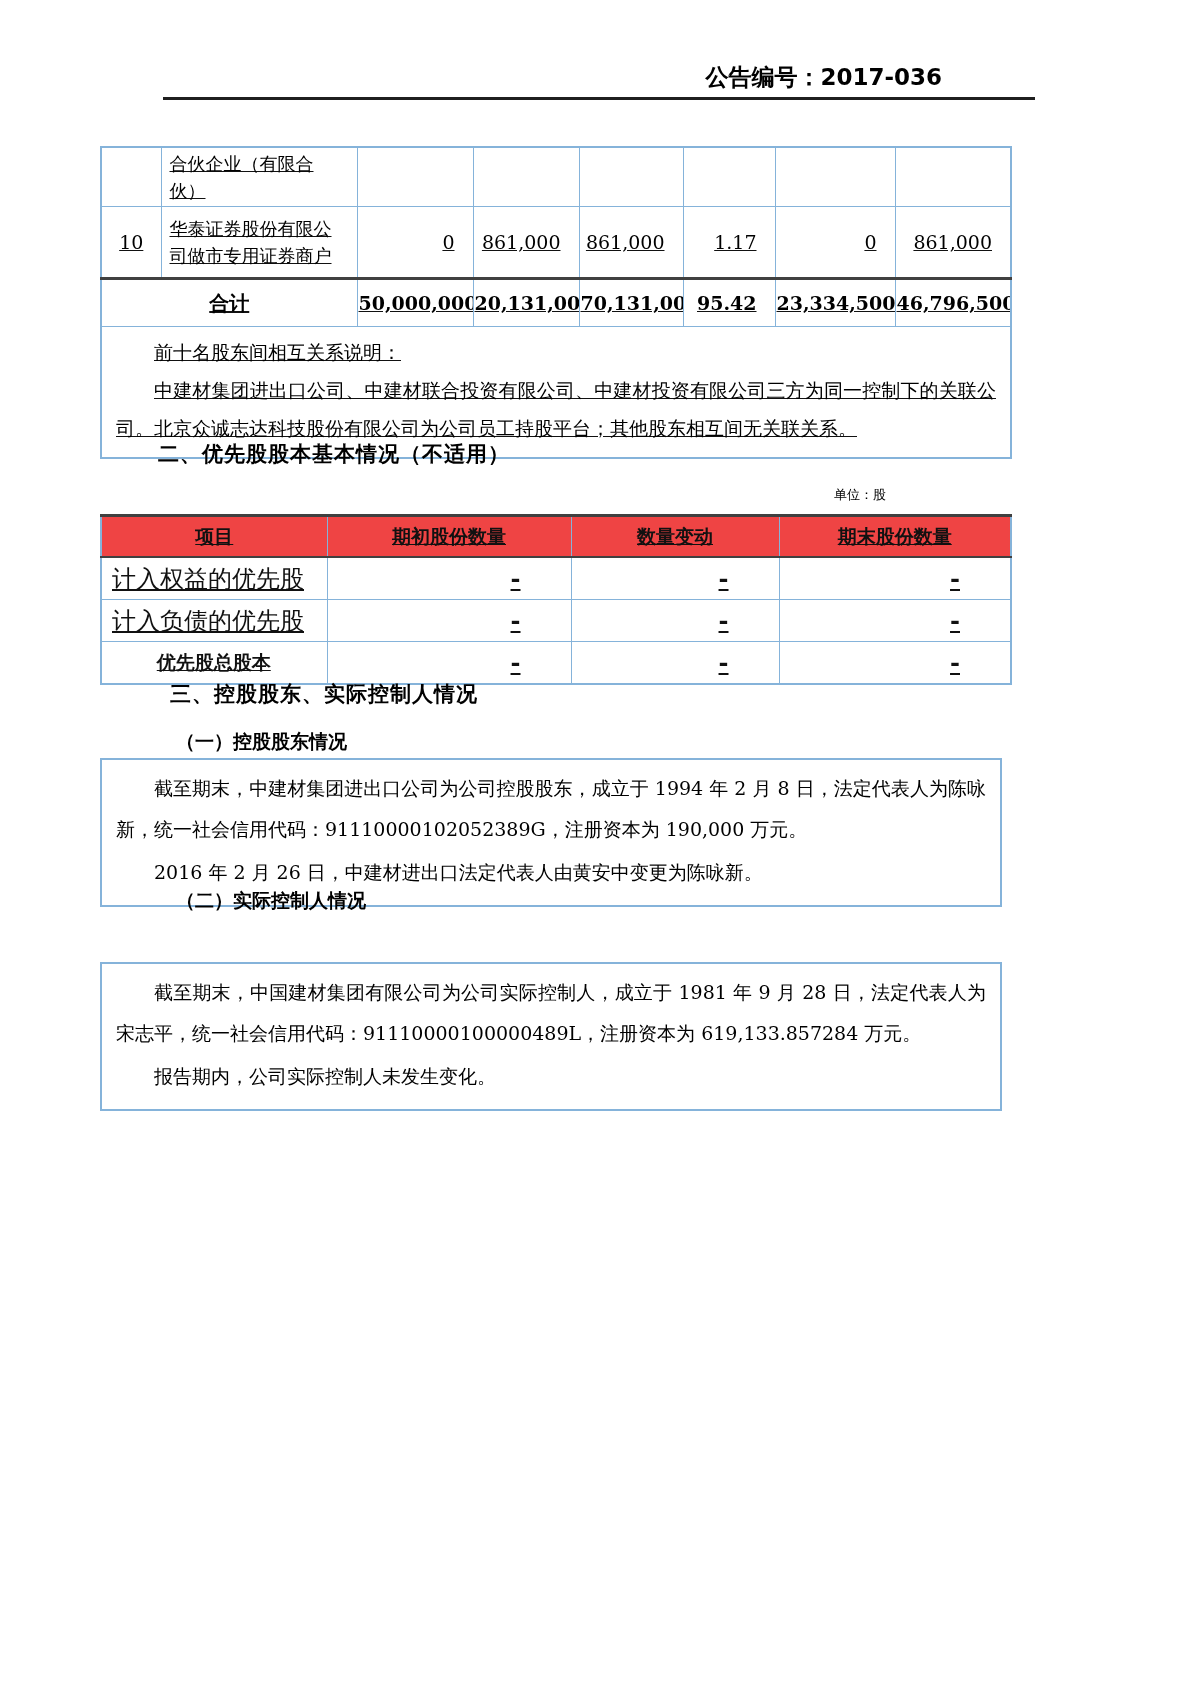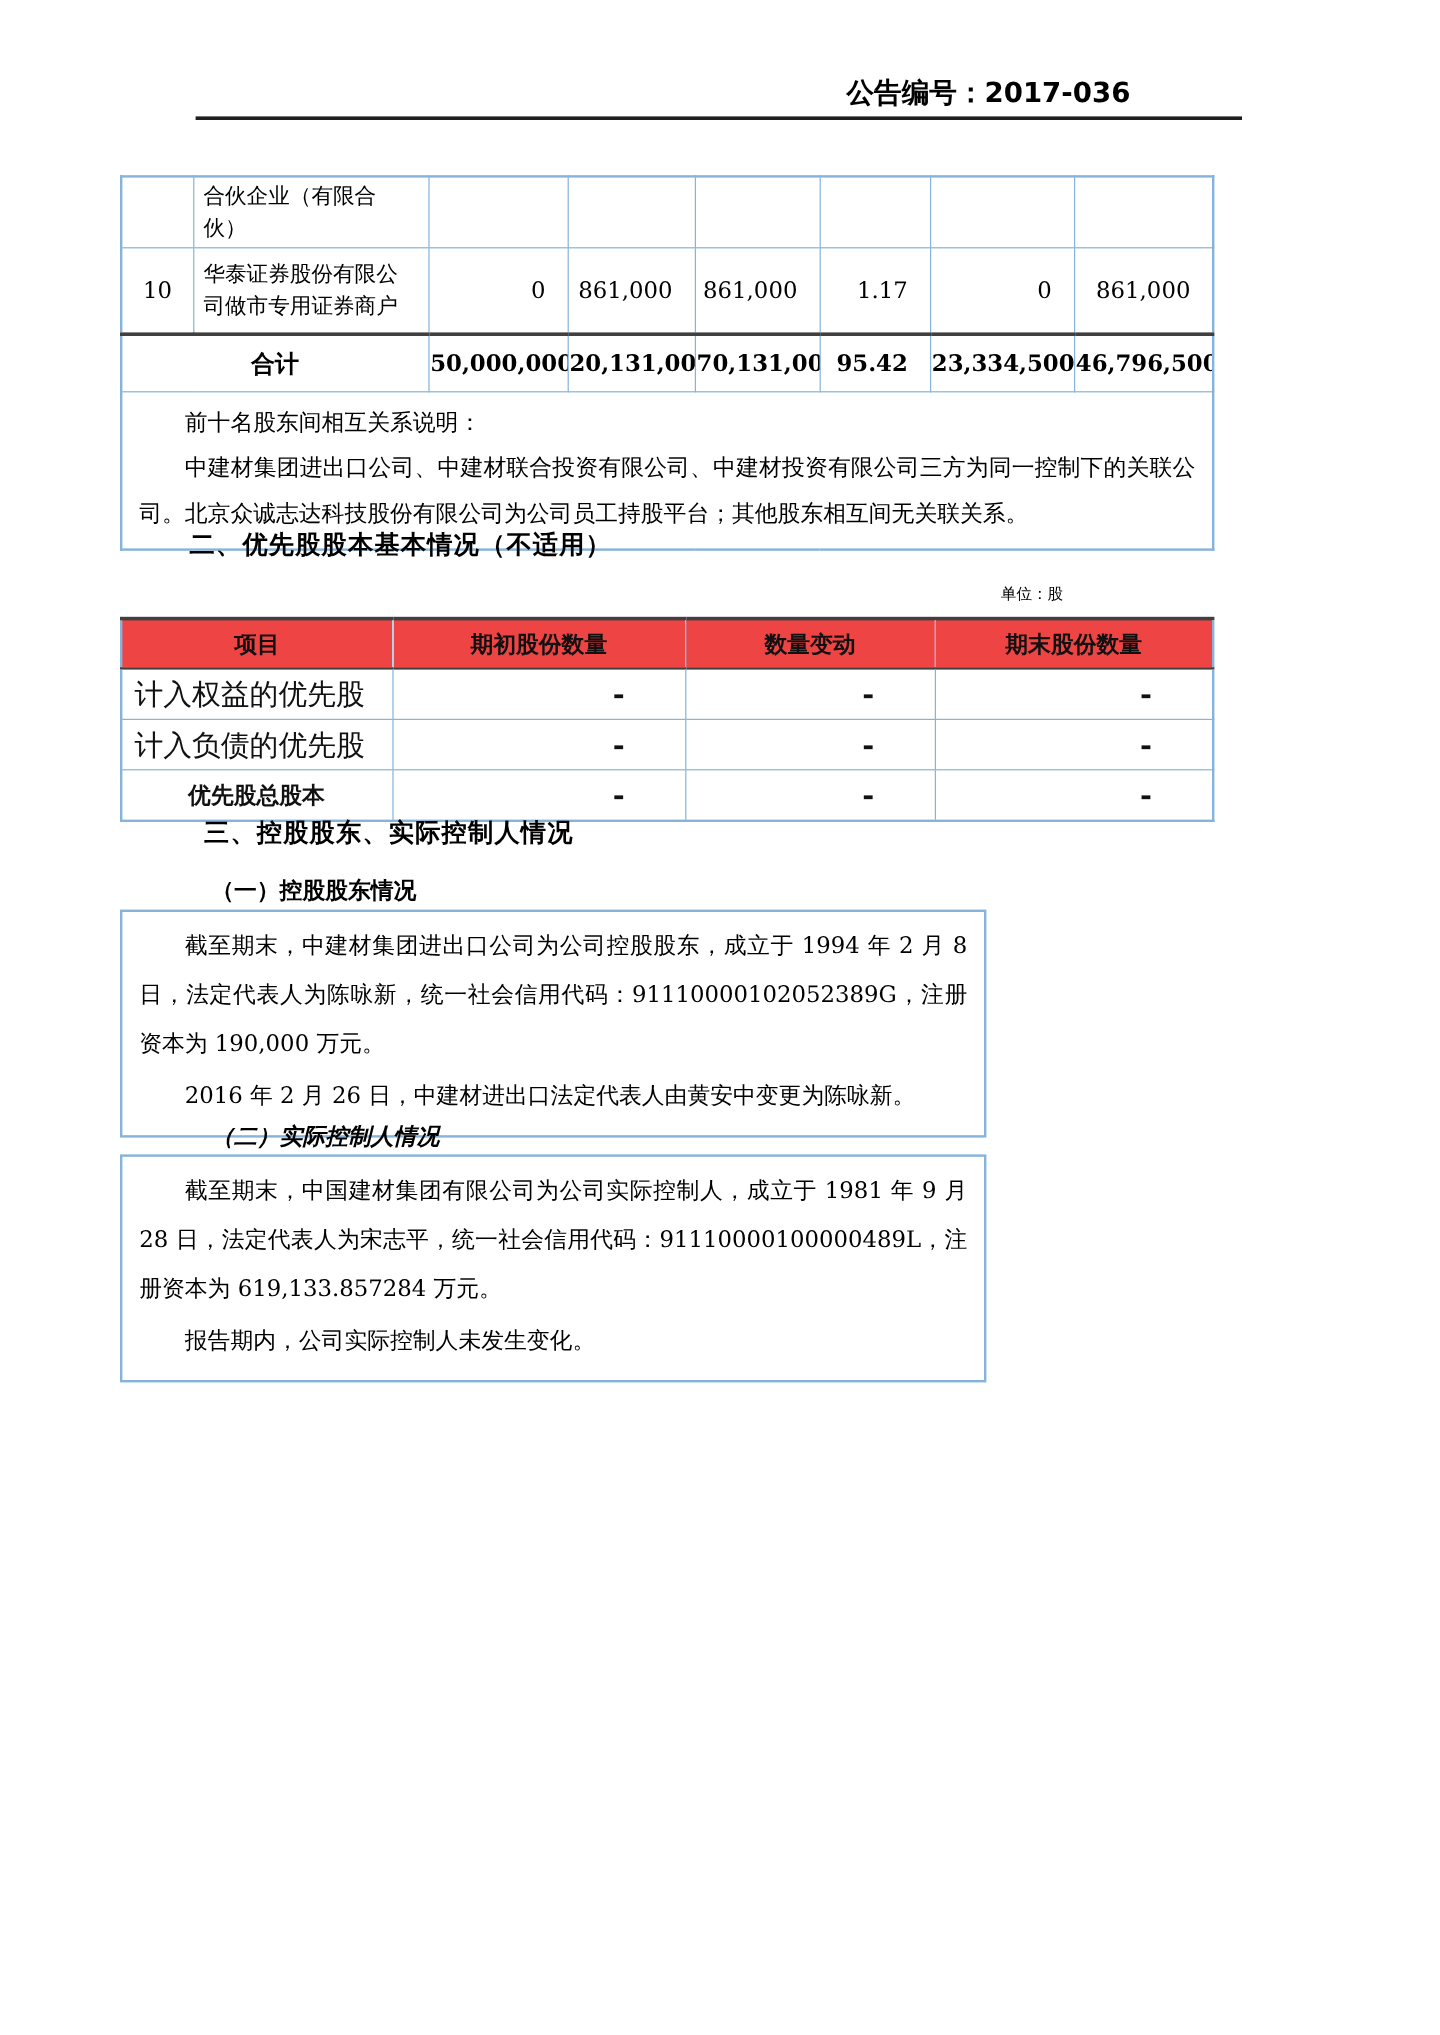--- a/index.html
+++ b/index.html
@@ -17,21 +17,21 @@
   #ann-no {
     top:62px; right:258px;
     font-family:"DejaVu Sans", sans-serif;
     font-weight:bold; font-size:23px; color:#000;
   }
   #rule { top:97px; left:163px; width:872px; height:3px; background:#1f1f1f; }
 
   
   table { border-collapse:collapse; table-layout:fixed; width:910px; background:#fff; }
   td { border:1.5px solid #85b3da; overflow:hidden; }
-  .tbl { border:2px solid #85b3da; }
+  .tbl { border:2px solid #85b3da;text-decoration:underline; }
 
   
   #t1 { top:146px; left:100px; }
   #t1 td { font-size:19px; color:#000; }
   #t1 tr.partner td { height:37px; }
   #t1 tr.r10 td { height:66px; }
   #t1 td.name { font-size:18px; text-align:left; padding:2px 8px; line-height:27px; }
   #t1 td.num { text-align:right; padding-right:18px; font-size:19px; }
   #t1 td.no  { text-align:center; }
   #t1 tr.total td { border-top:3px solid #404040; height:44px; font-weight:bold; }
@@ -50,23 +50,23 @@
   }
   #t2 tbody td { height:39px; font-size:24px; }
   #t2 td.item { text-align:left; padding-left:10px; }
   #t2 tr.totalrow td.item { text-align:center; font-family:"DejaVu Sans", sans-serif; font-weight:bold; font-size:19px; padding-left:0; }
   #t2 td.dash { text-align:right; padding-right:50px; font-weight:bold; }
 
   
   #sec3-h { top:680px; left:170px; font-family:"DejaVu Sans", sans-serif; font-weight:bold; font-size:21px; color:#000; letter-spacing:1px; }
   .subhead { font-family:"DejaVu Sans", sans-serif; font-weight:bold; font-size:19px; color:#000; }
   #sub1 { top:729px; left:176px; }
-  #sub2 { top:934px; left:176px;font-style:italic; }
+  #sub2 { top:888px; left:176px; }
   .txtbox {
-    left:100px; width:722px; box-sizing:border-box;
+    left:100px; width:902px; box-sizing:border-box;
     border:2px solid #85b3da; background:#fff;
     padding:8px 14px 12px 14px;
   }
   #box1 { top:758px; }
   #box2 { top:962px; }
   .txtbox p { margin:0; font-size:19px; line-height:41px; color:#000; text-indent:2em; text-align:justify; }
   .txtbox p + p { margin-top:2px; }
 </style>
 </head>
 <body>

